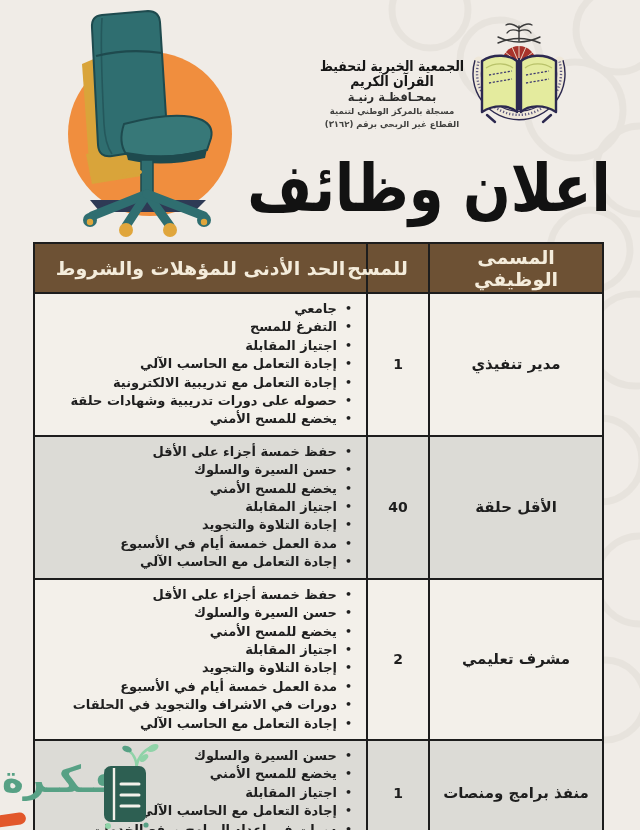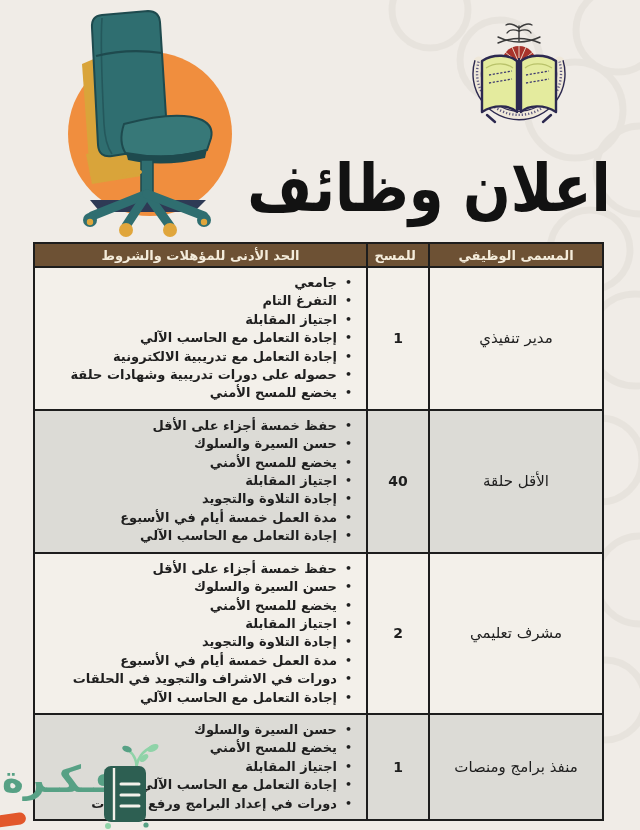--- a/index.html
+++ b/index.html
@@ -31,24 +31,24 @@
   }
 
   
   .jobs-table{
     position:absolute; right:36px; top:242px; width:569px;
     border-collapse:collapse; direction:rtl; table-layout:fixed;
   }
   .jobs-table th, .jobs-table td{ border:2px solid #1d1d1d; }
   .jobs-table th{
     background:#6d5134; color:#f4ecdb; height:24px;
-    font-size:13px; font-weight:bold; text-align:center; padding:2px 12px;
+    font-size:19px; font-weight:bold; text-align:center; padding:2px 20px;
   }
   .col-title{ width:174px; } .col-count{ width:62px; } .col-reqs{ width:333px; }
-  td.cell-title{ text-align:center; font-size:15px; font-weight:normal; color:#1e1e1e; vertical-align:middle;}
+  td.cell-title{ text-align:center; font-size:15px; font-weight:bold; color:#1e1e1e; vertical-align:middle;}
   td.cell-count{ text-align:center; font-size:14px; font-weight:bold; color:#1e1e1e; vertical-align:middle;}
   td.cell-reqs{ vertical-align:middle; padding:6px 14px 6px 6px;margin-left:28px; }
   .row-cream td{ background:#f3f0ea; }
   .row-gray  td{ background:#dcdbd6; }
   tbody tr:nth-child(1){ height:137px; }
   tbody tr:nth-child(2){ height:137px; }
   tbody tr:nth-child(3){ height:155px; }
   tbody tr:nth-child(4){ height:100px; }
   ul.req-list{ list-style:none; direction:rtl; text-align:right; }
   ul.req-list li{
@@ -112,20 +112,26 @@
       </g>
       <circle cx="62" cy="216" r="7" fill="#2f6e70"></circle>
         <circle cx="62" cy="218" r="3.2" fill="#e0a63c"></circle>
       <circle cx="98" cy="226" r="7" fill="#e0a63c"></circle>
       <circle cx="142" cy="226" r="7" fill="#e0a63c"></circle>
       <circle cx="176" cy="216" r="7" fill="#2f6e70"></circle>
         <circle cx="176" cy="218" r="3.2" fill="#e0a63c"></circle>
     </svg>
   </div>
 
+  <div class="org-block">
+    <div class="org-calligraphy">الجمعية الخيرية لتحفيظ القرآن الكريم</div>
+    <div class="org-governorate">بمحـافظـة رنيـة</div>
+    <div class="org-small">مسجلة بالمركز الوطني لتنمية</div>
+    <div class="org-small">القطاع غير الربحي برقم (٣١٦٢)</div>
+  </div>
 
   <div class="emblem-wrap">
     <svg width="116" height="126" viewBox="0 0 116 126">
 
       <g stroke="#3a3a3a" stroke-width="1.4" fill="none" stroke-linecap="round">
         <line x1="58" y1="6" x2="58" y2="21"></line>
         <path d="M58,8 Q50,2 45,5"></path>
           <path d="M58,8 Q66,2 71,5"></path>
         <path d="M58,11 Q49,8 46,13"></path>
           <path d="M58,11 Q67,8 70,13"></path>
@@ -181,21 +187,21 @@
         <th>الحد الأدنى للمؤهلات والشروط</th>
       </tr>
     </thead>
     <tbody>
     <tr class="row-cream">
       <td class="cell-title">مدير تنفيذي</td>
       <td class="cell-count">1</td>
       <td class="cell-reqs">
         <ul class="req-list">
               <li>جامعي</li>
-              <li>التفرغ التام</li>
+              <li>التفرغ للمسح</li>
               <li>اجتياز المقابلة</li>
               <li>إجادة التعامل مع الحاسب الآلي</li>
               <li>إجادة التعامل مع تدريبية الالكترونية</li>
               <li>حصوله على دورات تدريبية وشهادات حلقة</li>
               <li>يخضع للمسح الأمني</li>
             </ul>
       </td>
     </tr>
 
     <tr class="row-gray">

